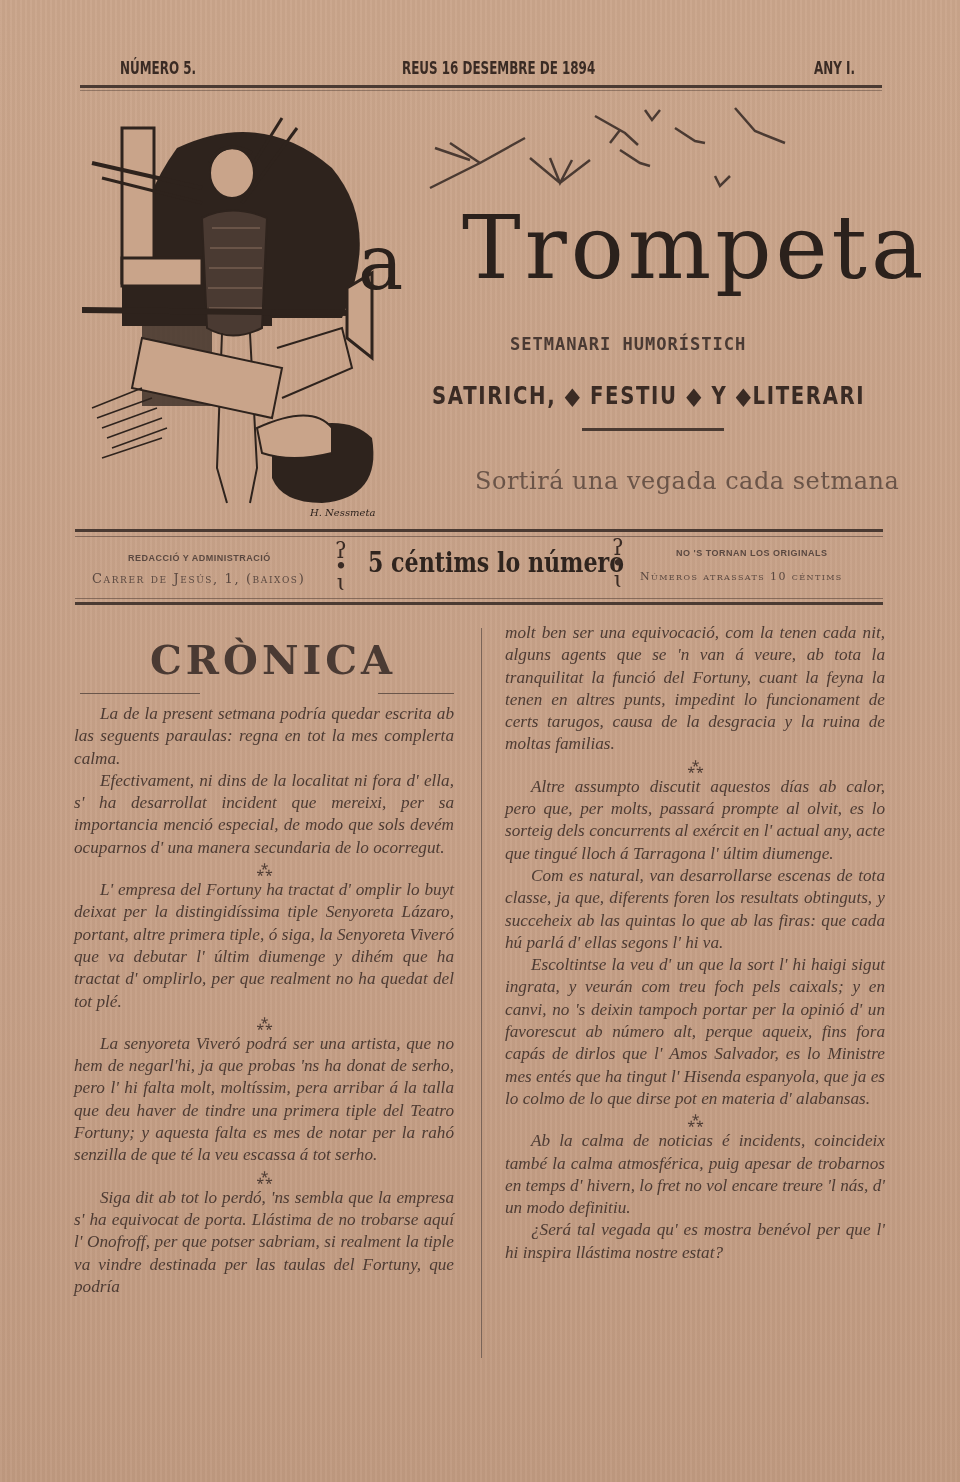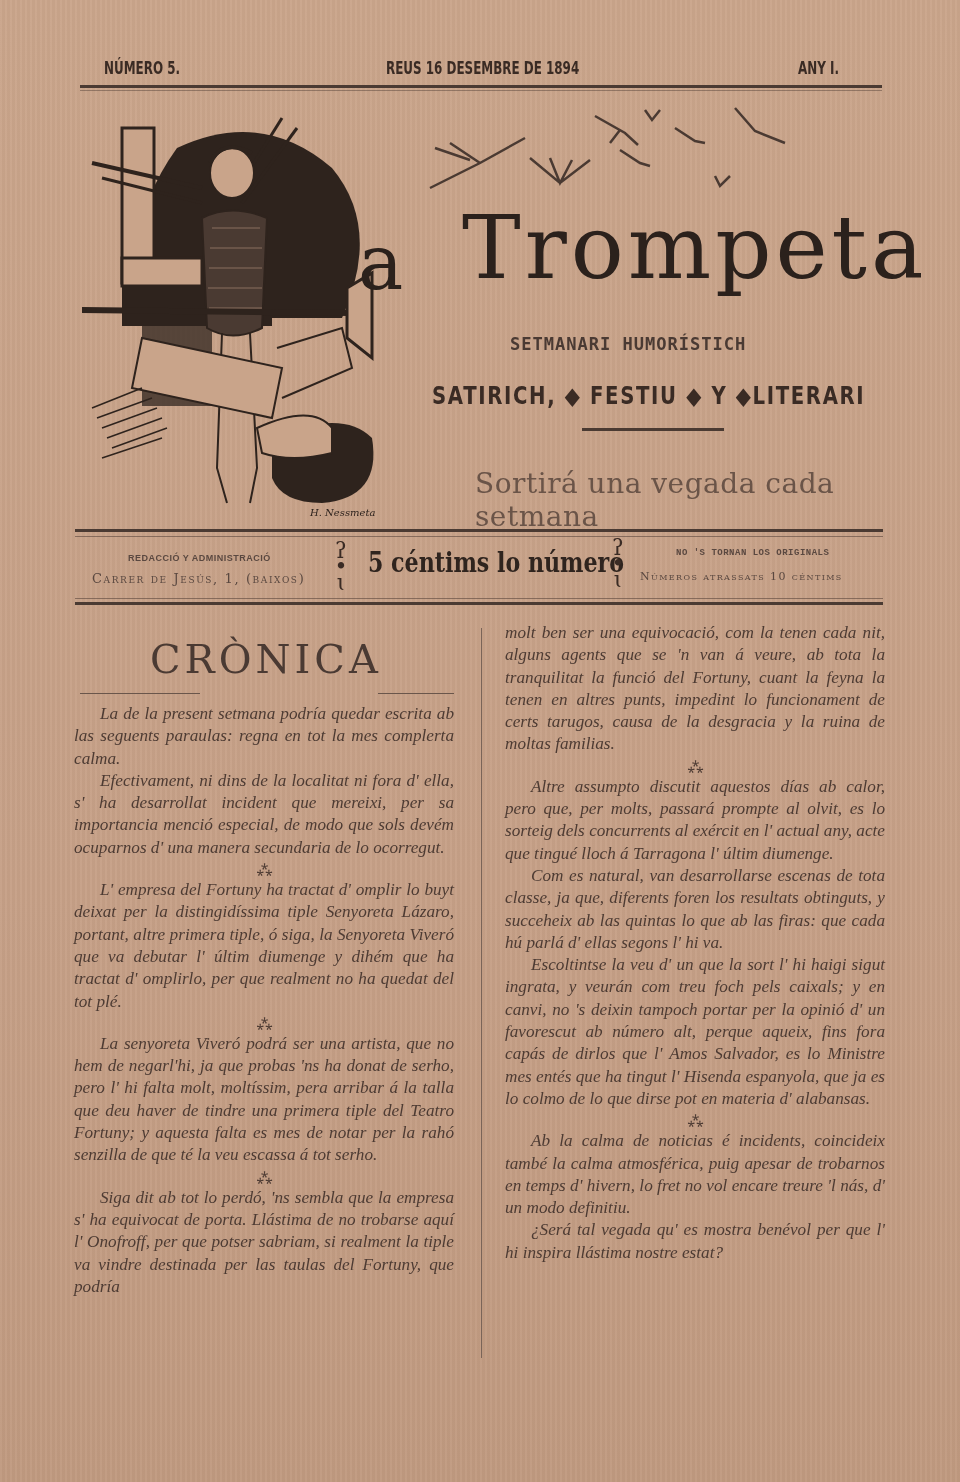--- a/index.html
+++ b/index.html
@@ -9,47 +9,47 @@
     background-image:
       repeating-linear-gradient(90deg, rgba(255,255,255,0.03) 0 2px, rgba(0,0,0,0.02) 2px 5px),
       linear-gradient(180deg, #caa58b 0%, #c6a087 60%, #c09a80 100%);
     font-family: "DejaVu Serif", serif;
     color: #3a2a22;
     position: relative;
   }
   .abs { position: absolute; }
 
   
-  .topline { left: 76px; top: 50px; width: 800px; height: 36px; font-family: "DejaVu Sans Condensed", "DejaVu Sans", sans-serif; text-decoration: underline; }
+  .topline { left: 92px; top: 50px; width: 800px; height: 36px; font-family: "DejaVu Sans Condensed", "DejaVu Sans", sans-serif; text-decoration: underline; }
   .topline span { position: absolute; top: 8px; font-size: 17px; font-weight: bold; letter-spacing: 0px; transform: scaleX(0.78); transform-origin: left top; color: #3a2b24; }
   .rule-thick { position: absolute; height: 3px; background: #4a3a32; }
   .rule-thin { position: absolute; height: 1px; background: #5a463c; }
 
   
   .illus { left: 82px; top: 108px; width: 340px; height: 418px; }
   .birds { left: 410px; top: 98px; width: 400px; height: 100px; }
 
   .title-a { left: 358px; top: 218px; font-family: "DejaVu Serif", serif; font-size: 76px; color: #2b211c; }
   .title-main { left: 462px; top: 196px; font-family: "DejaVu Serif", serif; font-size: 88px; letter-spacing: 4px; color: #2b211c; }
 
   .sub1 { left: 510px; top: 333px; font-family: "DejaVu Sans Mono", monospace; font-size: 18px; font-weight: bold; color: #4a3a33; letter-spacing: 1px; transform: scaleX(0.95); transform-origin: left top; }
   .sub2 { left: 432px; top: 382px; font-family: "DejaVu Sans", sans-serif; font-size: 24px; font-weight: bold; color: #3a2b24; letter-spacing: 2px; transform: scaleX(0.82); transform-origin: left top; white-space: nowrap; }
   .sub-rule { left: 582px; top: 428px; width: 142px; height: 3px; background: #4a3a32; }
-  .sub3 { left: 475px; top: 467px; font-family: "DejaVu Serif", serif; font-size: 28px; color: #6a5448; letter-spacing: 0.5px; }
+  .sub3 { left: 475px; top: 467px; font-family: "DejaVu Serif", serif; font-size: 24px; color: #6a5448; letter-spacing: 0.5px; }
 
   
   .band-left1 { left: 128px; top: 553px; font-family: Liberation Sans, sans-serif; font-size: 9px; font-weight: bold; color: #5a4840; letter-spacing: 0.5px; }
   .band-left2 { left: 92px; top: 571px; font-family: "DejaVu Serif", serif; font-size: 13px; color: #5a4840; letter-spacing: 1.6px; font-variant: small-caps; }
   .band-price { left: 368px; top: 547px; font-family: "DejaVu Serif", serif; font-size: 27px; font-weight: bold; color: #2f241e; transform: scaleX(0.82); transform-origin: left top; white-space: nowrap; }
-  .band-right1 { left: 676px; top: 548px; font-family: Liberation Mono, monospace; font-size: 9px; font-weight: bold; color: #5a4840; letter-spacing: 0.5px; }
+  .band-right1 { left: 676px; top: 548px; font-family: Liberation Sans, sans-serif; font-size: 9px; font-weight: bold; color: #5a4840; letter-spacing: 0.5px; }
   .band-right2 { left: 640px; top: 570px; font-family: "DejaVu Serif", serif; font-size: 11px; color: #5a4840; letter-spacing: 1.4px; font-variant: small-caps; }
   .orn { font-family: "DejaVu Serif", serif; color: #3a2b24; font-size: 22px; line-height: 16px; text-align: center; width: 20px; }
 
   
-  .cronica { left: 150px; top: 636px; font-family: "DejaVu Serif", serif; font-size: 40px; font-weight: normal; letter-spacing: 4px; color: #4a3a33; }
+  .cronica { left: 150px; top: 636px; font-family: "DejaVu Serif", serif; font-size: 40px; font-weight: bold; letter-spacing: 4px; color: #4a3a33; }
   .col { font-family: "Liberation Serif", serif; font-size: 17.2px; line-height: 22.3px; color: #4d3b33; text-align: justify; }
   .col p { margin: 0; text-indent: 26px; font-style: italic; }
   .col p.noind { text-indent: 0; }
   .col .stars { text-align: center; text-indent: 0; font-size: 14px; line-height: 18px; height: 18px; margin: 2px 0 0 0; letter-spacing: -1px; }
   .col-left { left: 74px; top: 703px; width: 380px; }
   .col-right { left: 505px; top: 622px; width: 380px; }
   .vrule { left: 481px; top: 628px; width: 1px; height: 730px; background: #7a6458; }
   .heading-rule-l { left: 80px; top: 693px; width: 120px; height: 1px; background: #6a564b; }
   .heading-rule-r { left: 378px; top: 693px; width: 76px; height: 1px; background: #6a564b; }
 </style>

